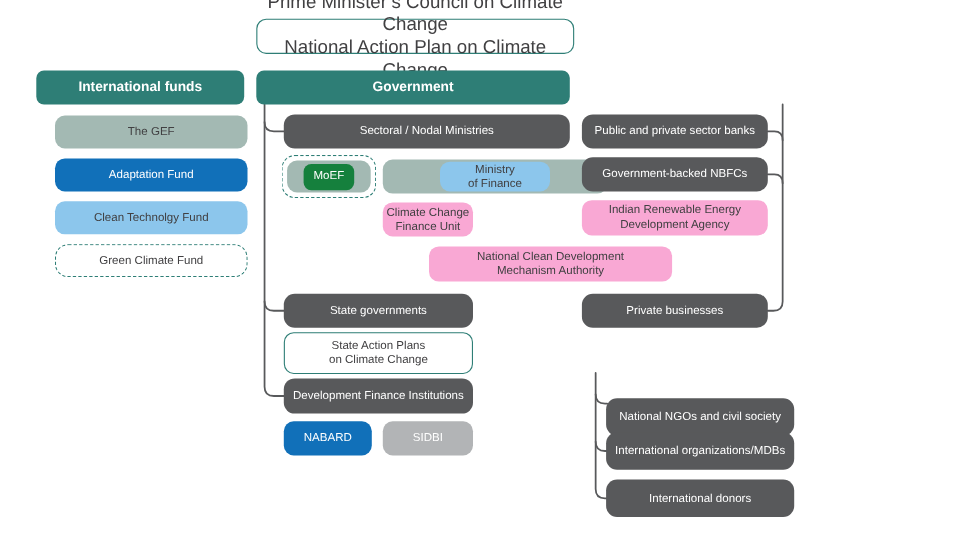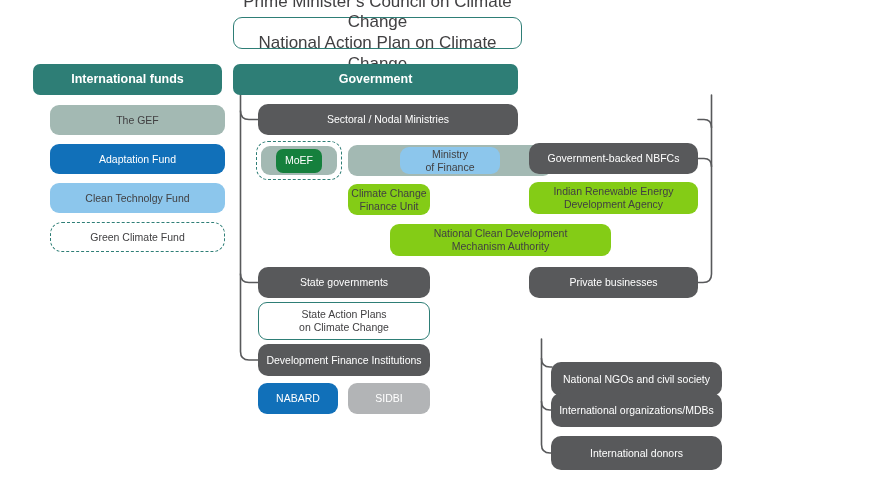--- a/index.html
+++ b/index.html
@@ -10,21 +10,21 @@
   .lines{position:absolute;left:0;top:0;pointer-events:none;}
   .box{
     position:absolute;box-sizing:border-box;
     display:flex;align-items:center;justify-content:center;
     text-align:center;border-radius:9px;
     font-size:10.5px;line-height:1.22;white-space:pre-line;
     color:#414042;
   }
   .header{background:#2E7E76;color:#ffffff;font-size:12.5px;font-weight:bold;border-radius:7px;}
   .dark{background:#58595B;color:#ffffff;border-radius:10px;}
-  .mid{background:#84cc16;color:#414042;}
+  .mid{background:#f9a8d4;color:#414042;}
   .mid-white{background:#B2B4B6;color:#ffffff;}
   .sage{background:#A3B9B3;color:#414042;}
   .blue{background:#1170B9;color:#ffffff;}
   .lightblue{background:#8CC6EC;color:#414042;}
   .outline-solid{background:#ffffff;border:1.5px solid #2E7E76;color:#414042;}
   .outline-dashed{background:#ffffff;border:1.5px dashed #2E7E76;color:#414042;border-radius:12px;}
   .pm{font-size:17px;border-radius:9px;}
   .moef-sage{
     position:absolute;left:4px;top:4px;right:4px;bottom:4px;
     background:#A3B9B3;border-radius:9px;
@@ -92,20 +92,21 @@
   <div class="box mid" style="left:390px;top:224px;width:221px;height:32px">National Clean Development
 Mechanism Authority</div>
 
   <div class="box dark" style="left:258px;top:267px;width:172px;height:31px">State governments</div>
   <div class="box outline-solid" style="left:258px;top:302px;width:172px;height:38px">State Action Plans
 on Climate Change</div>
   <div class="box dark" style="left:258px;top:344px;width:172px;height:32px">Development Finance Institutions</div>
   <div class="box blue" style="left:258px;top:383px;width:80px;height:31px">NABARD</div>
   <div class="box mid-white" style="left:348px;top:383px;width:82px;height:31px">SIDBI</div>
 
+  <div class="box dark" style="left:529px;top:104px;width:169px;height:31px">Public and private sector banks</div>
   <div class="box dark" style="left:529px;top:143px;width:169px;height:31px">Government-backed NBFCs</div>
   <div class="box mid" style="left:529px;top:182px;width:169px;height:32px">Indian Renewable Energy
 Development Agency</div>
   <div class="box dark" style="left:529px;top:267px;width:169px;height:31px">Private businesses</div>
 
   <div class="box dark" style="left:551px;top:362px;width:171px;height:34px">National NGOs and civil society</div>
   <div class="box dark" style="left:551px;top:393px;width:171px;height:34px">International organizations/MDBs</div>
   <div class="box dark" style="left:551px;top:436px;width:171px;height:34px">International donors</div>
 
 </div>

